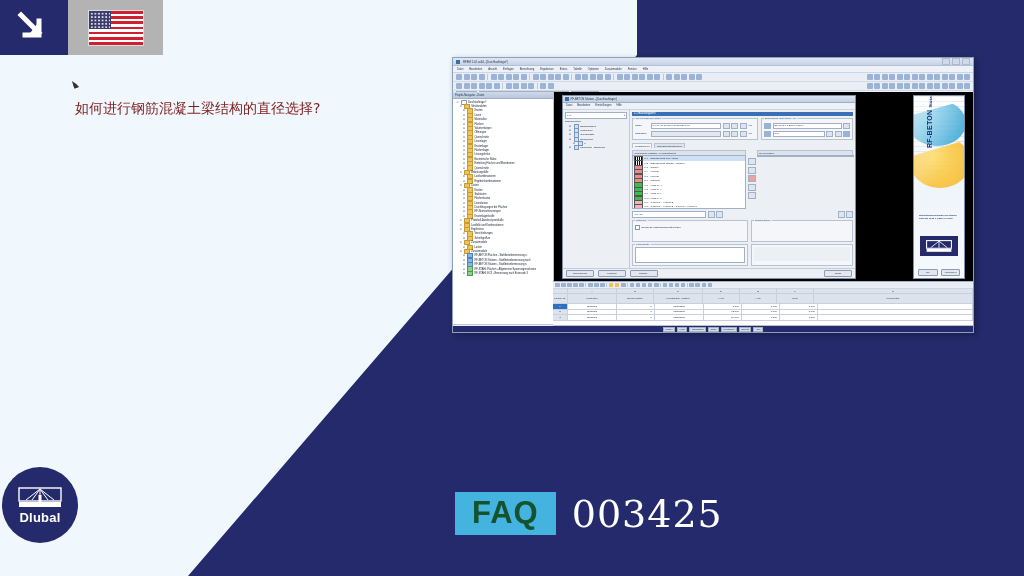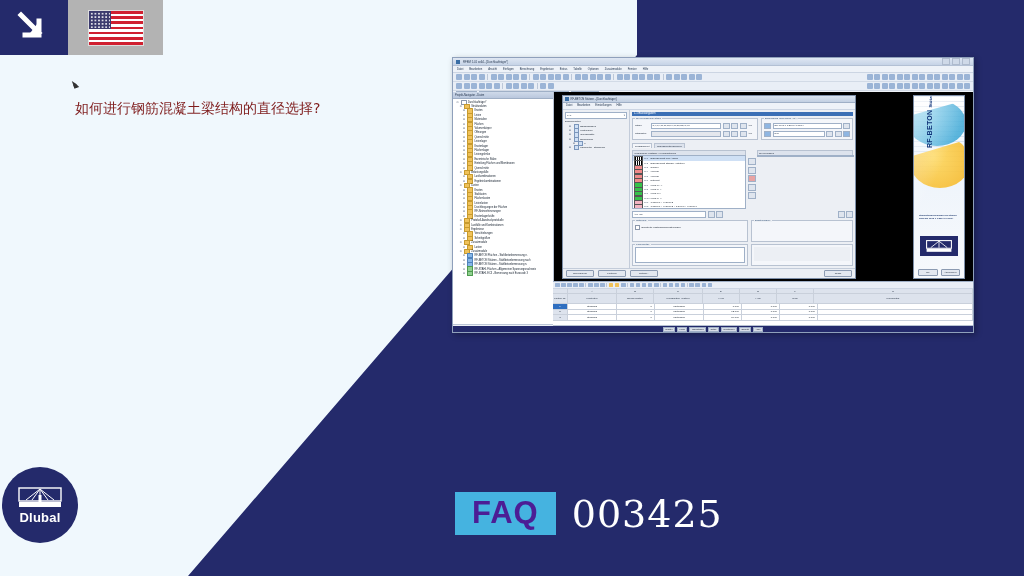--- a/index.html
+++ b/index.html
@@ -33,21 +33,21 @@
   
   .headline{
     position:absolute;left:75px;top:96px;width:420px;
     font-family:"DejaVu Sans",sans-serif;
     font-size:14px;line-height:24px;color:#7f1d1d;white-space:nowrap;
   }
 
   
   .faq-row{position:absolute;left:455px;top:492px;display:flex;align-items:center;gap:16px;}
   .faq-badge{
-    background:#45b3e0;color:#4c1d95;font-weight:bold;font-size:31px;letter-spacing:1px;
+    background:#45b3e0;color:#14532d;font-weight:bold;font-size:31px;letter-spacing:1px;
     padding:5px 17px 7px 17px;line-height:1;font-family:"Liberation Sans",sans-serif;
   }
   .faq-num{color:#ffffff;font-size:38px;font-family:"DejaVu Serif",serif;letter-spacing:1px;line-height:1;}
 
   
   .logo{position:absolute;left:2px;top:467px;width:76px;height:76px;border-radius:50%;
         background:#242a6b;display:flex;flex-direction:column;align-items:center;justify-content:center;gap:2px;}
   .logo svg{display:block;}
   .logo .wordmark{color:#fff;font-size:13px;font-weight:bold;letter-spacing:0.2px;line-height:1;}
 

